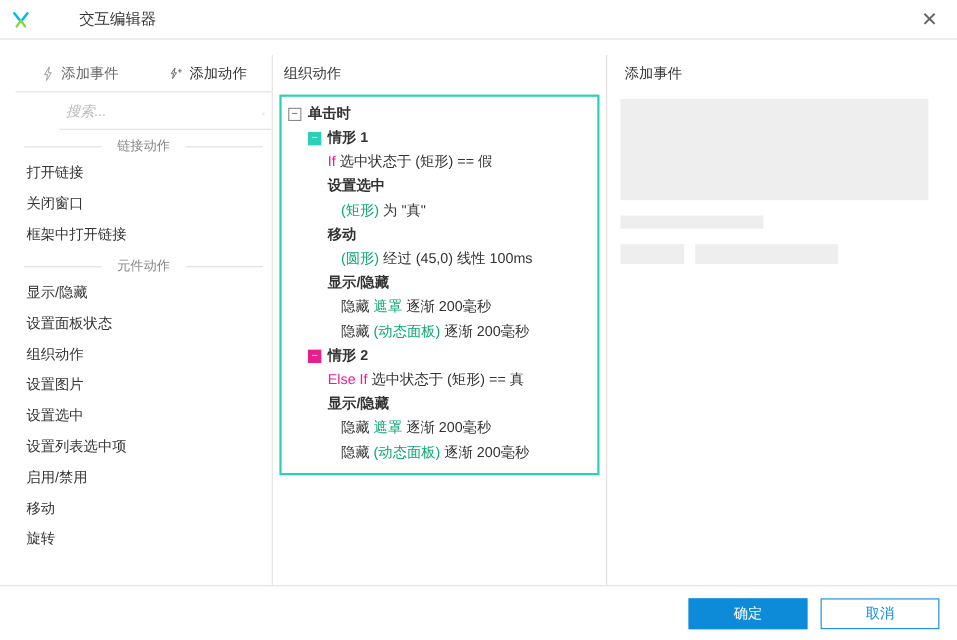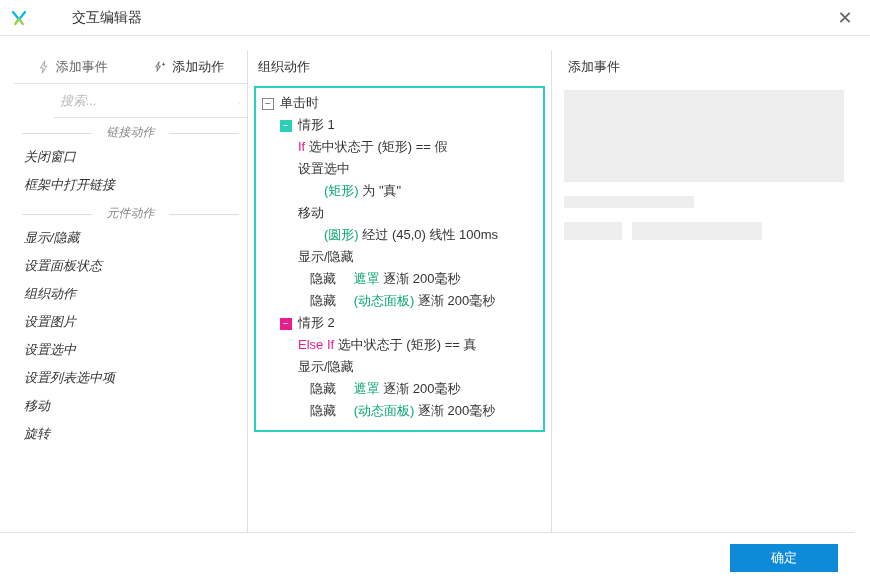--- a/index.html
+++ b/index.html
@@ -22,51 +22,51 @@
 .tabs { height: 34px; display: flex; border-bottom: 1px solid #e0e0e0; }
 .tab { flex: 1; display: flex; align-items: center; justify-content: center; gap: 5px; font-size: 13px; color: #666; cursor: pointer; }
 .tab.active { color: #333; }
 .tab-icon { width:14px; height:14px; display:inline-block; }
 
 .search-row { height: 34px; display: flex; align-items: center; padding: 0 6px; border-bottom: 1px solid #e0e0e0; margin-left: 40px; }
 .search-input { flex: 1; border: none; outline: none; font-size: 13px; color: #999; font-style: italic; background: transparent; }
 .search-input::placeholder { color: #bbb; font-style: italic; }
 .search-icon { width: 16px; height: 16px; color: #bbb; }
 
-.action-list { flex:1; overflow:auto;font-style:italic; }
+.action-list { flex:1; overflow:auto; }
 .group-header { text-align: center; font-size: 12px; color: #888; position: relative; margin: 6px 0 2px; }
 .group-header::before, .group-header::after { content:''; position:absolute; top:50%; width:70px; border-top:1px solid #ddd; }
 .group-header::before { left: 8px; }
 .group-header::after { right: 8px; }
 .action-item { padding: 5px 10px; font-size: 13px; cursor: pointer; }
 
 .mid-header, .right-header { font-size: 13px; padding: 8px 4px 10px; }
 
 .tree { border: 2px solid #2ad1b8; padding: 4px 2px 8px; font-size: 13px; }
 .tree-row { padding: 2px 0 2px 0; display:flex; align-items:flex-start; }
 .indent-1 { padding-left: 4px; }
 .indent-2 { padding-left: 22px; }
 .indent-3 { padding-left: 40px; }
 .indent-4 { padding-left: 52px; }
 .box-toggle { width:12px; height:12px; border:1px solid #888; display:inline-flex; align-items:center; justify-content:center; font-size:10px; line-height:1; margin-right:6px; color:#555; flex-shrink:0; margin-top:4px; }
 .box-toggle.cyan { background:#2ad1b8; border-color:#2ad1b8; color:#fff; }
 .box-toggle.magenta { background:#e91e8c; border-color:#e91e8c; color:#fff; }
 .kw-if { color:#e91e8c; }
 .kw-else { color:#e91e8c; }
-.target { color:#0aa86f;margin-left:14px; }
-.bold { font-weight:normal; }
+.target { color:#0aa86f; }
+.bold { font-weight:bold; }
 
 .placeholder-box { background:#eee; }
 .ph1 { height:92px; margin: 4px 0 14px; }
 .ph2 { height:12px; width:130px; margin-bottom:14px; }
 .ph-row { display:flex; gap:10px; }
 .ph3 { height:18px; width:58px; }
 .ph4 { height:18px; width:130px; }
 
-.footer { position:absolute; bottom:0; left:0; right:16px; height:50px; border-top:1px solid #e0e0e0; display:flex; justify-content:flex-end; align-items:center; padding:0 16px; gap:12px; }
+.footer { position:absolute; bottom:0; left:0; right:0; height:50px; border-top:1px solid #e0e0e0; display:flex; justify-content:flex-end; align-items:center; padding:0 16px; gap:12px; }
 .btn { width:108px; height:28px; font-size:13px; border:1px solid #0d8bd9; display:flex; align-items:center; justify-content:center; cursor:pointer; }
 .btn-primary { background:#0d8bd9; color:#fff; }
 .btn-secondary { background:#fff; color:#0d8bd9; }
 </style>
 </head>
 <body>
 
 <div class="title-bar">
   <span class="logo">
     <svg viewBox="0 0 24 24">
@@ -106,31 +106,33 @@
         <span class="search-icon">
           <svg viewBox="0 0 16 16">
               <circle cx="7" cy="7" r="4.5" fill="none" stroke="#bbb" stroke-width="1.4"></circle>
               <line x1="10.5" y1="10.5" x2="14" y2="14" stroke="#bbb" stroke-width="1.4"></line>
             </svg>
         </span>
       </div>
       <div class="action-list">
         <div class="group-header">链接动作</div>
         <div id="link-actions">
+            <div class="action-item">打开链接</div>
             <div class="action-item">关闭窗口</div>
             <div class="action-item">框架中打开链接</div>
           </div>
         <div class="group-header">元件动作</div>
         <div id="widget-actions">
             <div class="action-item">显示/隐藏</div>
             <div class="action-item">设置面板状态</div>
             <div class="action-item">组织动作</div>
             <div class="action-item">设置图片</div>
             <div class="action-item">设置选中</div>
             <div class="action-item">设置列表选中项</div>
+            <div class="action-item">启用/禁用</div>
             <div class="action-item">移动</div>
             <div class="action-item">旋转</div>
           </div>
       </div>
     </div>
 
     <div class="col col-mid">
       <div class="mid-header">组织动作</div>
       <div class="tree">
 
@@ -196,13 +198,14 @@
         <div class="placeholder-box ph3"></div>
         <div class="placeholder-box ph4"></div>
       </div>
     </div>
 
   </div>
 </div>
 
 <div class="footer">
   <div class="btn btn-primary">确定</div>
+  <div class="btn btn-secondary">取消</div>
 </div>
 
 </body></html>

